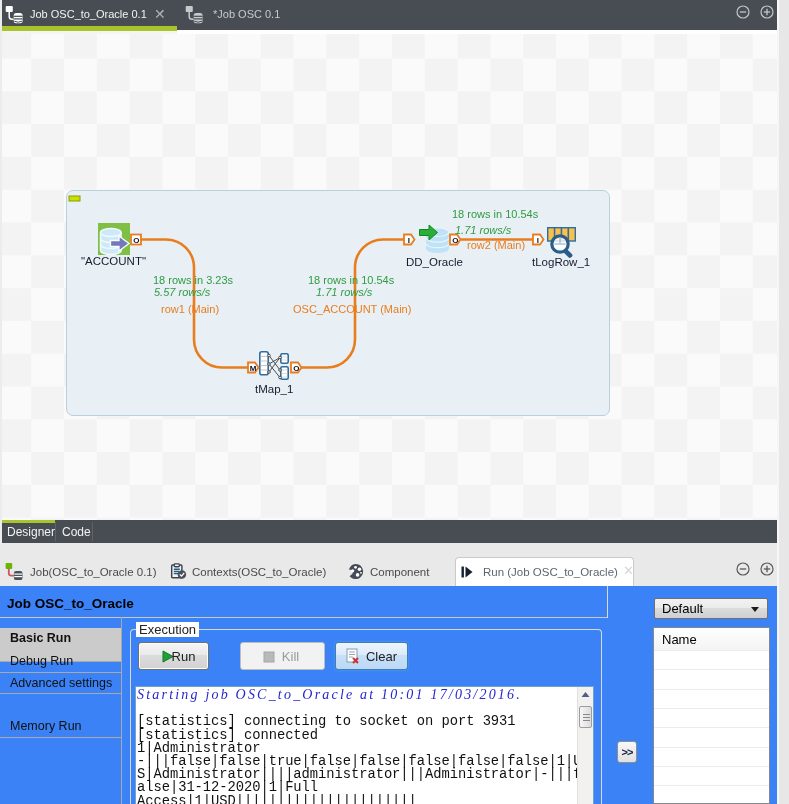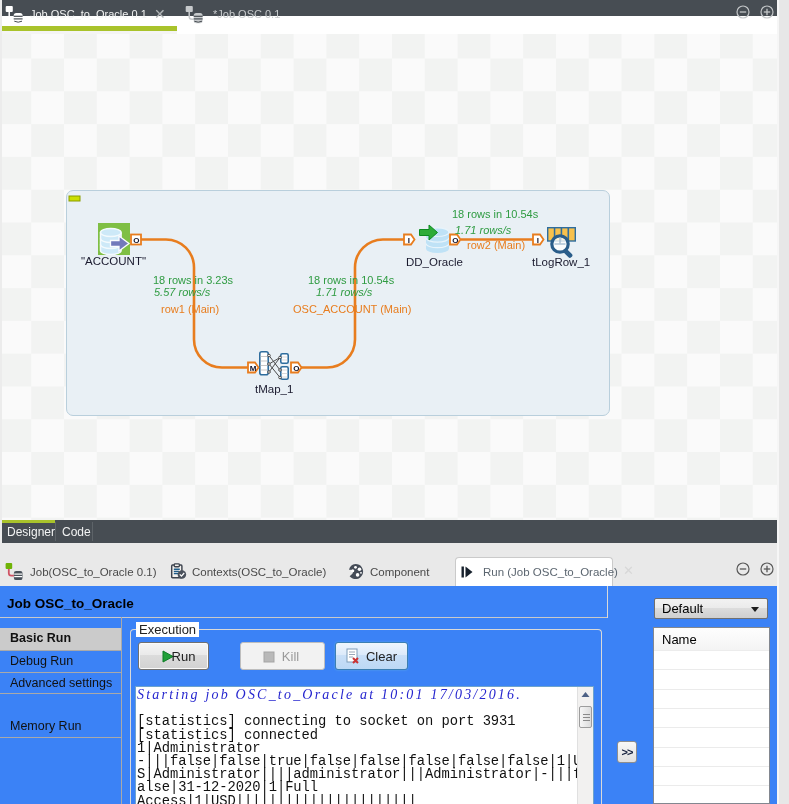--- a/index.html
+++ b/index.html
@@ -2,21 +2,21 @@
 <html><head>
 <meta charset="utf-8">
 <style>
   * { margin:0; padding:0; box-sizing:border-box; }
   html,body { width:789px; height:804px; overflow:hidden; }
   body { font-family:"Liberation Sans", sans-serif; }
   #page { position:relative; width:789px; height:804px; background:#fff; overflow:hidden; }
   .abs { position:absolute; }
 
   
-  #topbar { left:0; top:0; width:779px; height:16px; background:#474d53; }
+  #topbar { left:0; top:0; width:779px; height:30px; background:#474d53; }
   #topbar .tabtxt { position:absolute; top:8px; font-size:11px; color:#f2f3f3; white-space:nowrap; }
   #topbar .tabtxt2 { position:absolute; top:8px; font-size:11px; color:#c7cacc; white-space:nowrap; }
   #greenline { left:0; top:26px; width:177px; height:5px; background:#a9c32b; }
   #undertab { left:0; top:31px; width:177px; height:3px; background:#f4f4f4; }
   .closex { position:absolute; color:#b0b4b6; font-size:14px; }
 
   
   #canvas { left:0; top:34px; width:779px; height:486px;
     background-color:#fafafa;
     background-image: repeating-conic-gradient(#f2f3f2 0% 25%, #fafafa 0% 50%);
@@ -29,21 +29,21 @@
 
   
   #designerbar { left:0; top:520px; width:779px; height:23px; background:#474d53; }
   #designerbar .dgreen { position:absolute; left:0; top:0; width:55px; height:3px; background:#a9c32b; }
   #designerbar .dtxt { position:absolute; top:5px; font-size:12px; color:#f2f3f3; }
   #designerbar .sep { position:absolute; top:2px; width:1px; height:19px; background:#5d6368; }
 
   
   #tabrow { left:0; top:543px; width:779px; height:43px; background:#e9e9e9; }
   #tabrow .ttxt { position:absolute; top:23px; font-size:11.5px; color:#4a4a4a; white-space:nowrap; }
-  #runtab { position:absolute; left:455px; top:14px; width:158px; height:29px; background:#fff; border:1px solid #cacaca; border-bottom:none; border-radius:4px 4px 0 0; }
+  #runtab { position:absolute; left:455px; top:14px; width:179px; height:29px; background:#fff; border:1px solid #cacaca; border-bottom:none; border-radius:4px 4px 0 0; }
 
   
   #content { left:0; top:586px; width:779px; height:218px; background:#3b82f6; }
   #title { position:absolute; left:7px; top:10px; font-size:13.5px; font-weight:bold; color:#000; }
   #titleline { position:absolute; left:0; top:31px; width:608px; height:1px; background:#c9c9c9; }
   #vline607 { position:absolute; left:607px; top:0; width:1px; height:32px; background:#d9d9d9; }
   #sidebar { position:absolute; left:0; top:32px; width:121px; height:186px; }
   #sidebar .row { position:absolute; left:0; width:121px; height:22px; border-bottom:1px solid #a9a9a9; font-size:12.5px; color:#111; line-height:21px; padding-left:10px; }
   #sidevline { position:absolute; left:121px; top:31px; width:1px; height:187px; background:#a9a9a9; }
 
@@ -250,21 +250,21 @@
       <line x1="27.8" y1="7" x2="34.2" y2="7" stroke="#585858" stroke-width="1.3"></line>
       <line x1="31" y1="3.8" x2="31" y2="10.2" stroke="#585858" stroke-width="1.3"></line>
     </svg>
   </div>
 
   <div class="abs" id="content">
     <div id="title">Job OSC_to_Oracle</div>
     <div id="titleline"></div>
     <div id="vline607"></div>
     <div id="sidebar">
-      <div class="row" style="top:10px;height:23px;background:#cbcbcb;font-weight:bold">Basic Run</div>
+      <div class="row" style="top:10px;height:34px;background:#cbcbcb;font-weight:bold">Basic Run</div>
       <div class="row" style="top:33px">Debug Run</div>
       <div class="row" style="top:55px;height:21px">Advanced settings</div>
       <div class="row" style="top:98px">Memory Run</div>
     </div>
     <div id="sidevline"></div>
     <div id="fieldset"></div>
     <div id="fslabel">Execution</div>
     <div class="btn" id="btnrun">
       <svg style="position:absolute;left:22px;top:7px" width="13" height="13" viewBox="0 0 13 13">
           <path d="M2 1 l10 5.5 -10 5.5 z" fill="#21a038" stroke="#0d7d26" stroke-width="1"></path>

